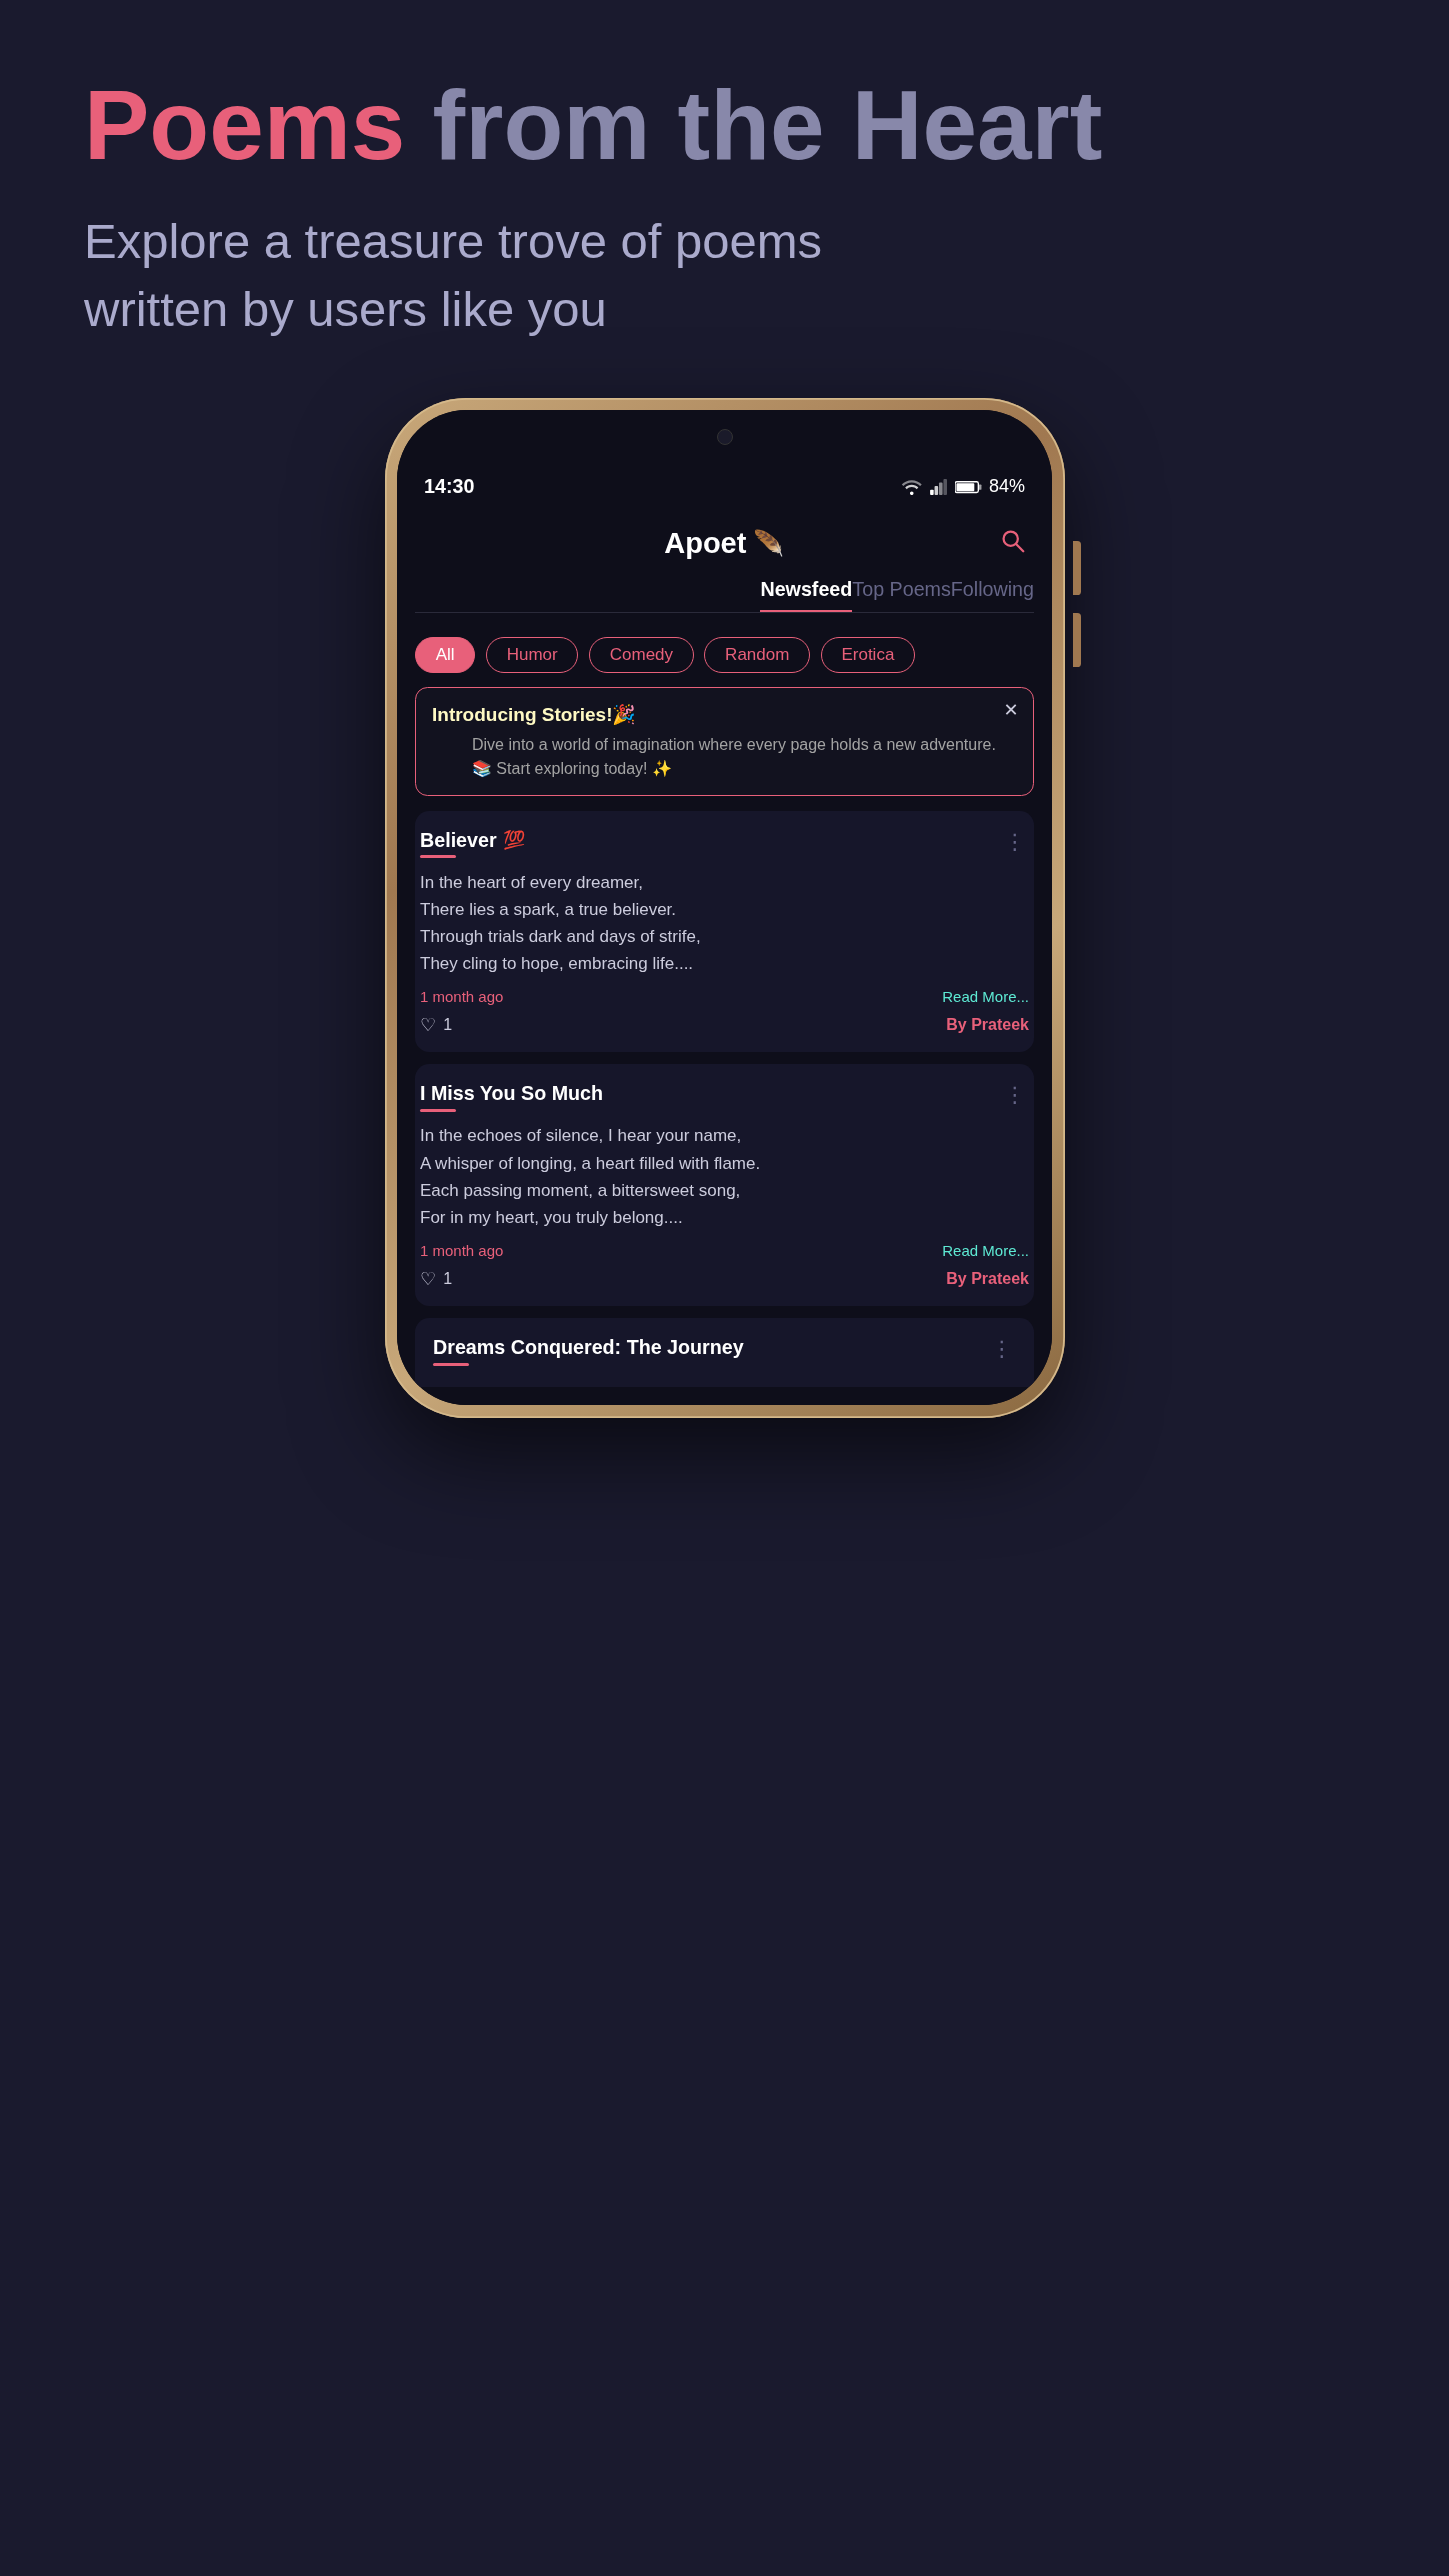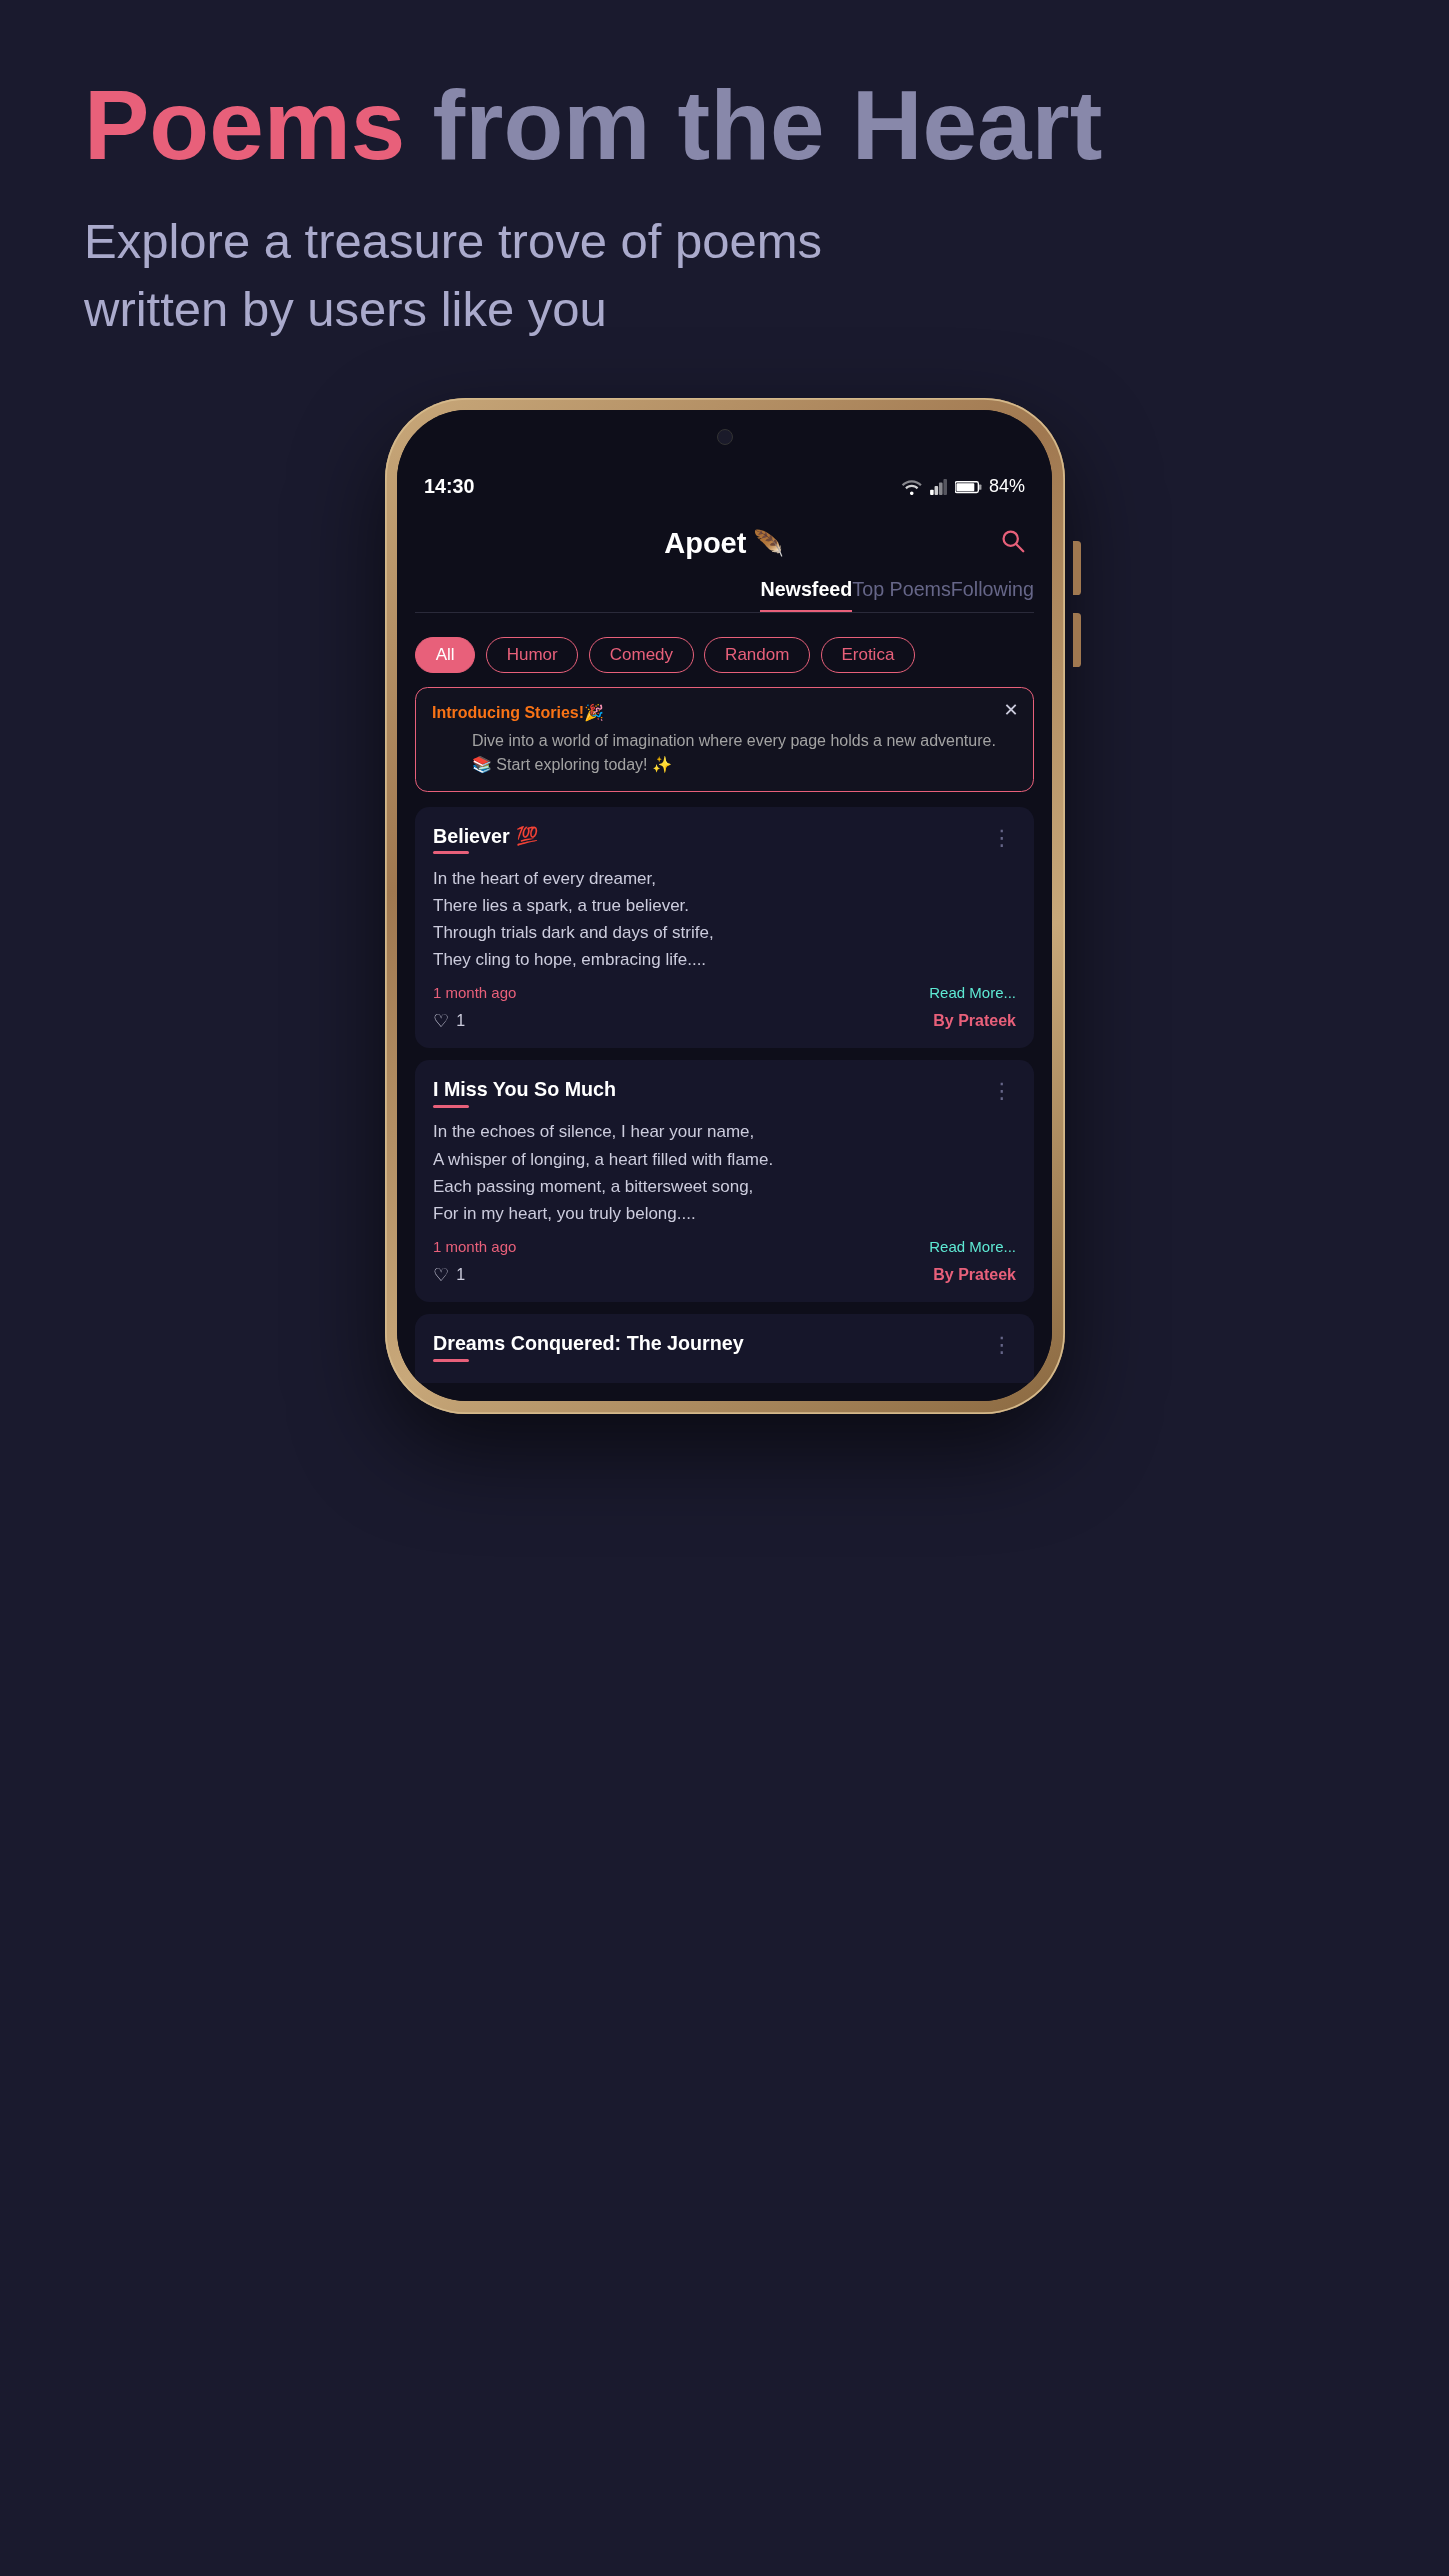--- a/index.html
+++ b/index.html
@@ -200,22 +200,22 @@
     .banner {
       border: 1.8px solid #e8607a;
       border-radius: 12.5px;
       padding: 14.3px 16px;
       margin-bottom: 14.3px;
       position: relative;
       background: #12121f;
     }
 
     .banner-title {
-      color: #f97316;
-      font-size: 16px;
+      color: #fef9c3;
+      font-size: 19px;
       font-weight: 600;
       margin-bottom: 7.2px;
     }
 
     .banner-text {
       color: #a3a3a3;
       font-size: 16px;
       line-height: 1.5;
       margin-left: 40px;
     }
@@ -226,21 +226,21 @@
       right: 14.3px;
       color: #ccccdd;
       font-size: 18px;
       cursor: pointer;
     }
 
     
     .poem-card {
       background: #16162a;
       border-radius: 14.3px;
-      padding: 18px 18px 16px;
+      padding: 18px 5px 16px;
       margin-bottom: 12.5px;
     }
 
     .poem-card-header {
       display: flex;
       justify-content: space-between;
       align-items: flex-start;
       margin-bottom: 5.4px;
     }
 

